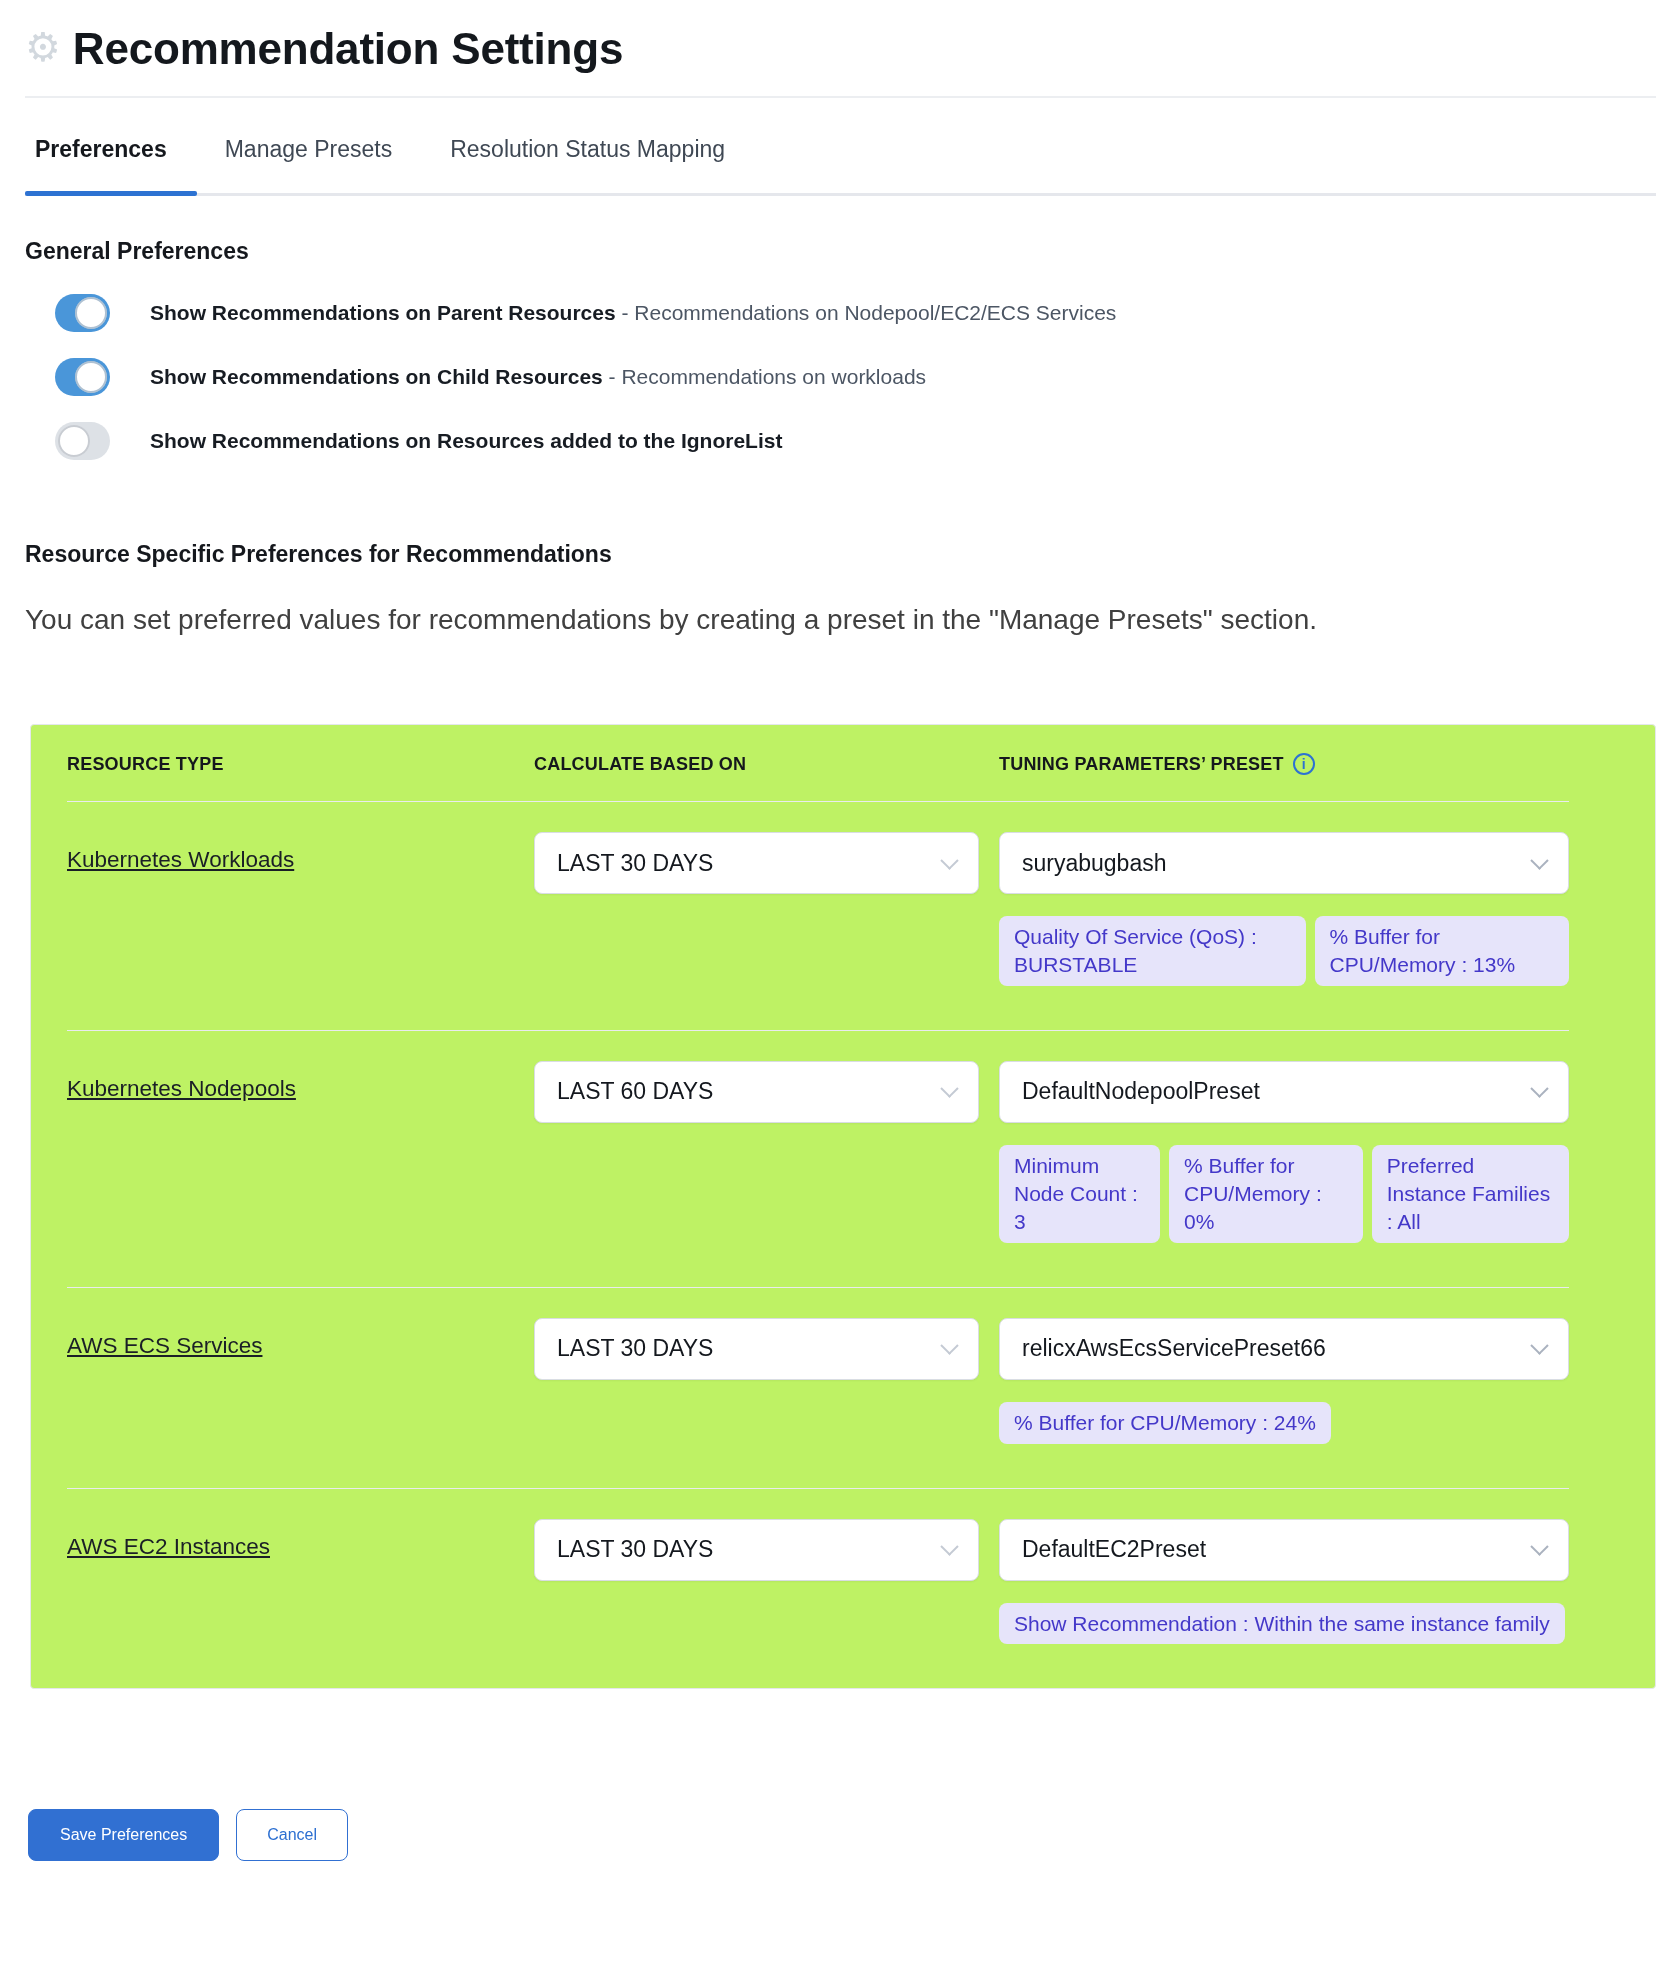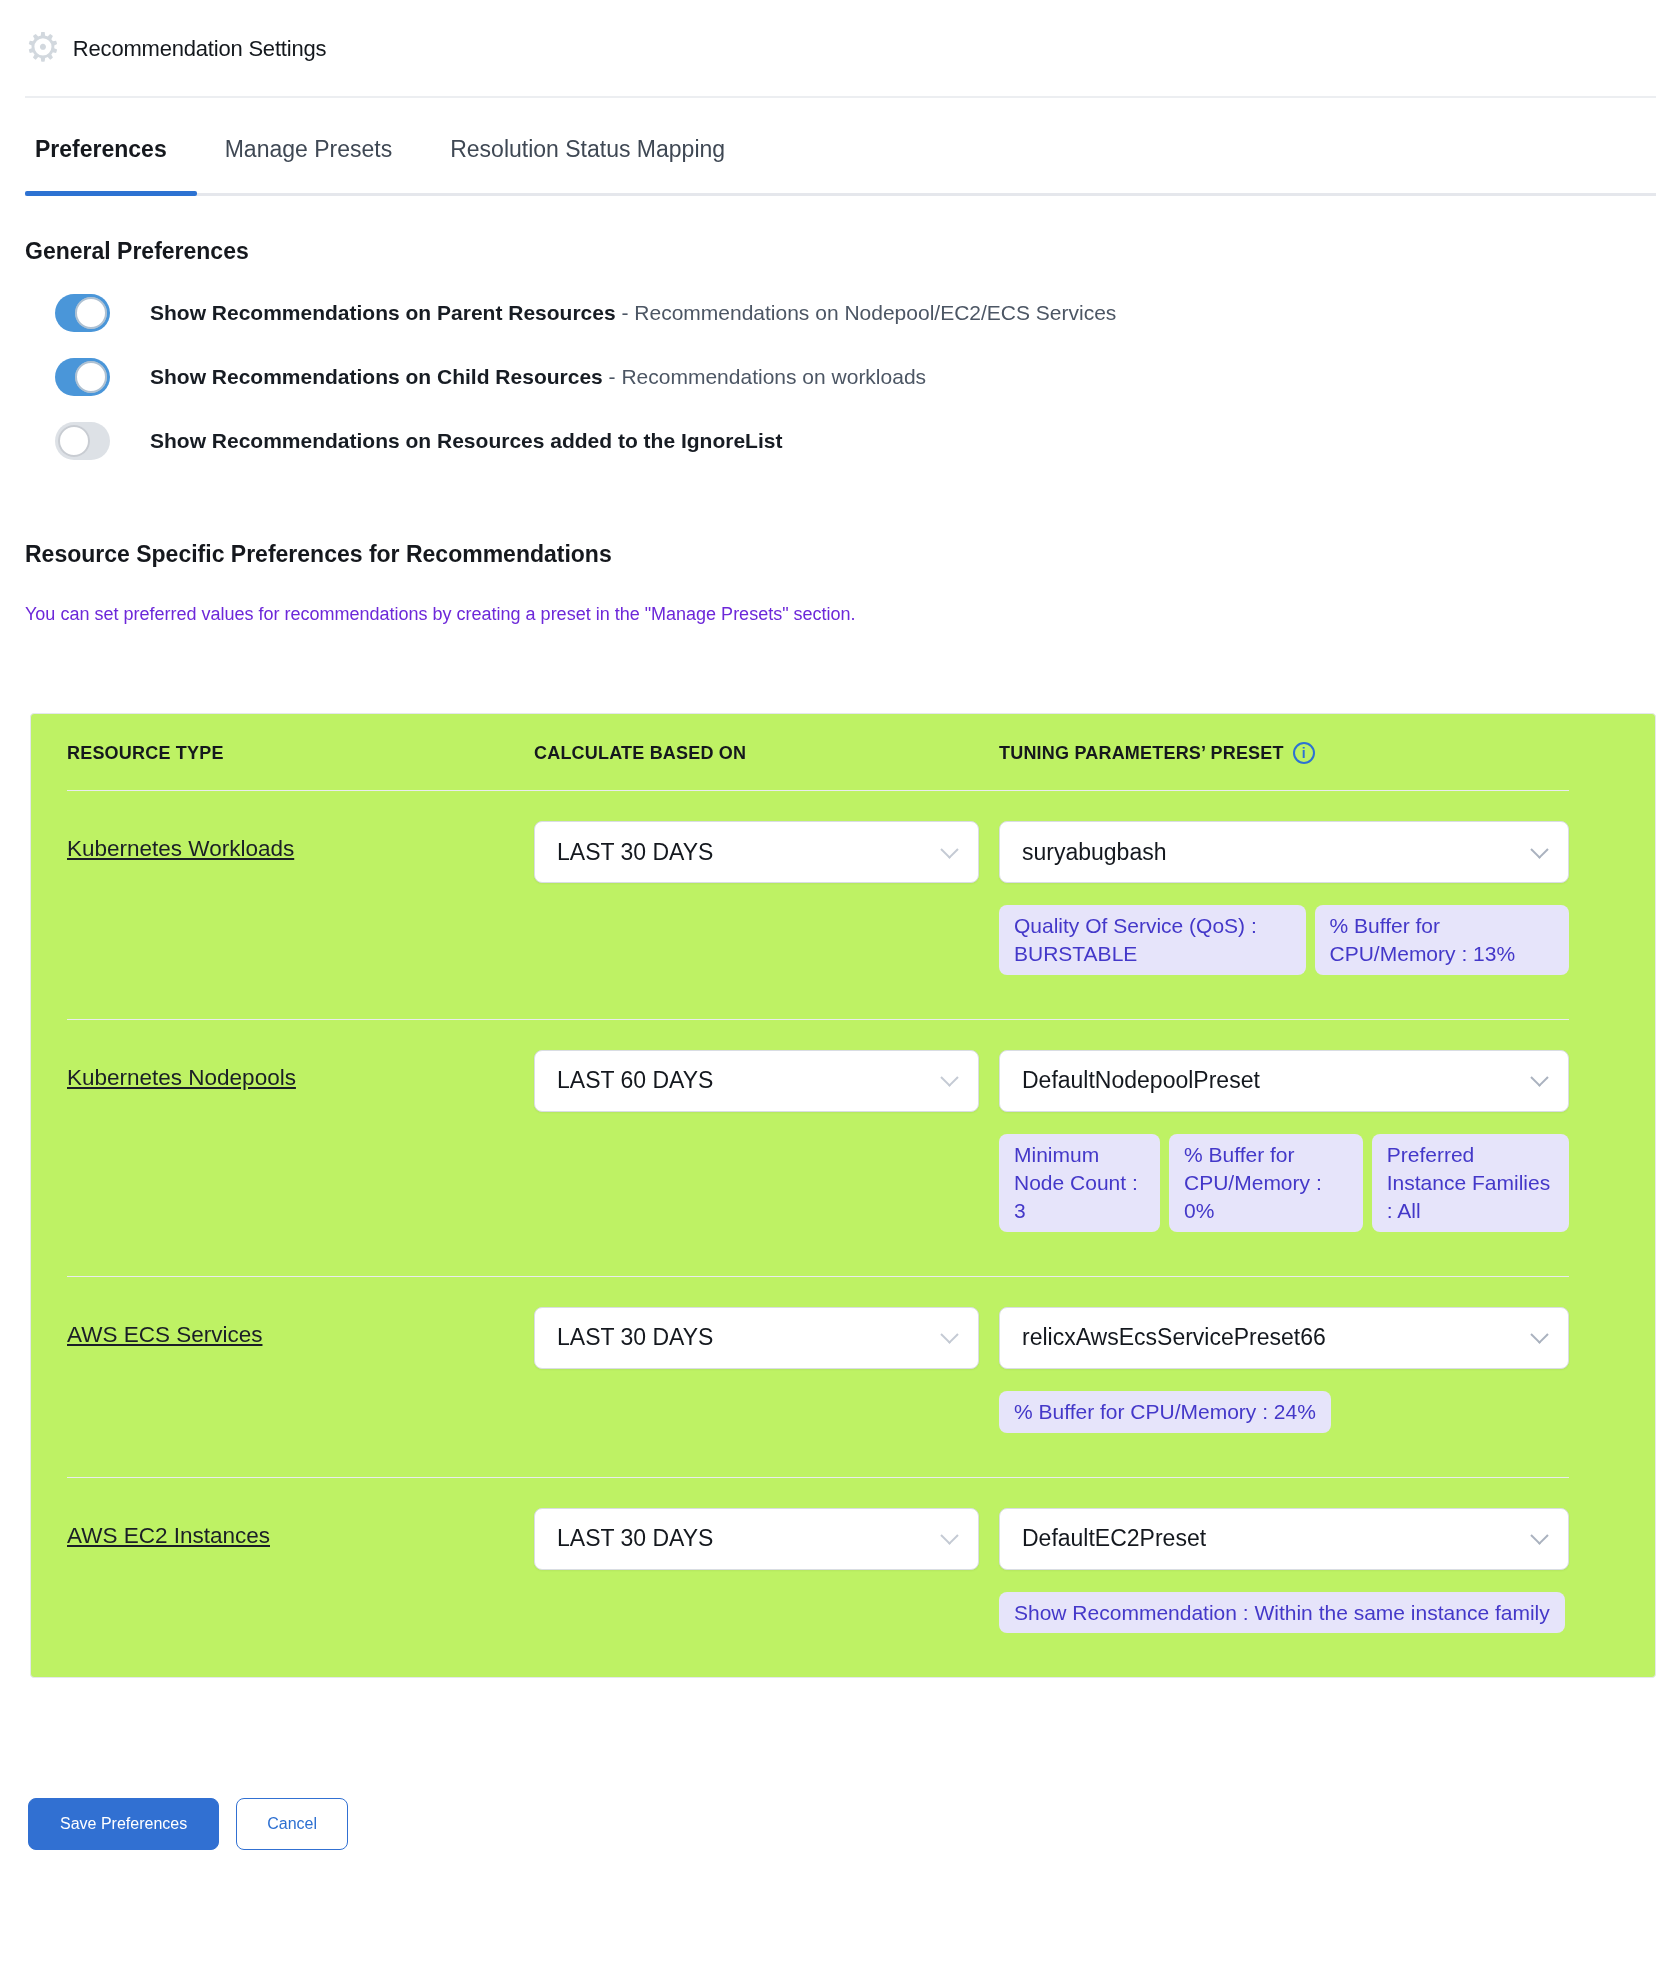--- a/index.html
+++ b/index.html
@@ -7,42 +7,42 @@
   body {
     width:1656px; min-height:1968px;
     font-family:"Liberation Sans", sans-serif;
     color:#171b21;
   }
   .page { padding-top:26px; }
 
   
   .hdr { display:flex; align-items:center; gap:12px; padding-left:25px; height:46px; }
   .gear { font-size:40px; line-height:1; color:#d2d8de; margin-top:-4px; }
-  .title { font-size:22px; font-weight:normal; color:#14181d; letter-spacing:-0.2px; }
+  .title { font-size:44px; font-weight:bold; color:#14181d; letter-spacing:-0.2px; }
   .hdr-divider { border:none; border-top:2px solid #eceef1; margin:24px 0 0 25px; }
 
   
   .tabs { margin-left:25px; display:flex; border-bottom:3px solid #e5e7ec; }
   .tab { font-size:23px; color:#3f4854; padding:38px 30px 30px 10px; margin-right:18px; cursor:pointer; position:relative; }
   .tab.active { color:#15181d; font-weight:bold; }
   .tab.active::after { content:""; position:absolute; left:0; right:0; bottom:-3px; height:5px; background:#2d72d2; border-radius:2px; }
 
   
   .section-heading { margin:42px 0 0 25px; font-size:23px; font-weight:bold; color:#15181d; }
   .toggles { margin:28px 0 0 55px; }
   .toggle-row { display:flex; align-items:center; gap:40px; margin-bottom:24px; min-height:40px; }
   .switch { width:55px; height:38px; border-radius:19px; background:#4a96d9; position:relative; flex:0 0 auto; cursor:pointer; }
   .switch .knob { position:absolute; top:3px; right:3px; width:32px; height:32px; border-radius:50%; background:#ffffff; box-shadow: inset 0 0 0 2px rgba(26,77,126,0.35); }
   .switch.off { background:#dde1e6; }
   .switch.off .knob { right:auto; left:3px; box-shadow: inset 0 0 0 2px rgba(98,110,126,0.35); }
   .toggle-label { font-size:21px; font-weight:bold; color:#171c23; }
   .toggle-desc { font-weight:normal; color:#4c5664; }
 
   .rsp-heading { margin-top:80px; }
-  .rsp-desc { margin:36px 0 0 25px; font-size:18px; color:#6d28d9; }
+  .rsp-desc { margin:36px 0 0 25px; font-size:28px; color:#404040; }
 
   
   .table { margin:88px 0 0 30px; border:1px solid #e4e7ec; border-radius:4px; background:#bef264; }
   .table-inner { margin:0 86px 0 36px; }
   .thead { display:grid; grid-template-columns:467px 465px 1fr; align-items:center; padding:28px 0 26px; border-bottom:1px solid #e9ebef; }
   .th { font-size:18px; font-weight:bold; color:#15181d; letter-spacing:0.2px; display:flex; align-items:center; }
   .info-icon { display:inline-flex; align-items:center; justify-content:center; width:22px; height:22px; border:2px solid #2d72d2; border-radius:50%; color:#2d72d2; font-size:14px; font-weight:bold; margin-left:9px; cursor:pointer; }
   .trow { display:grid; grid-template-columns:467px 465px 1fr; padding:30px 0 44px; border-bottom:1px solid #e9ebef; }
   .trow:last-child { border-bottom:none; }
   .rtype { font-size:22.5px; color:#1a1f26; padding-top:15px;text-decoration:underline; }

